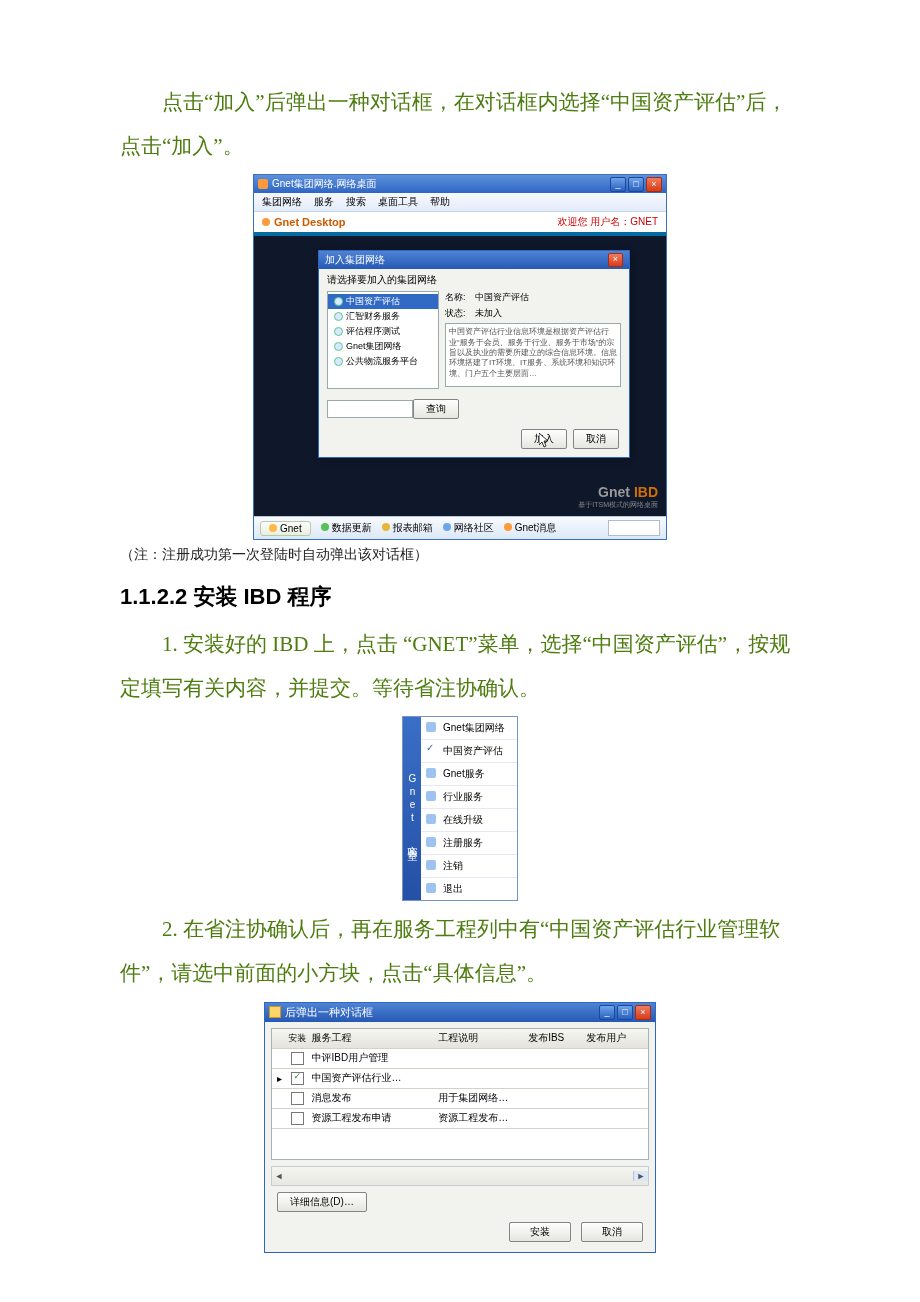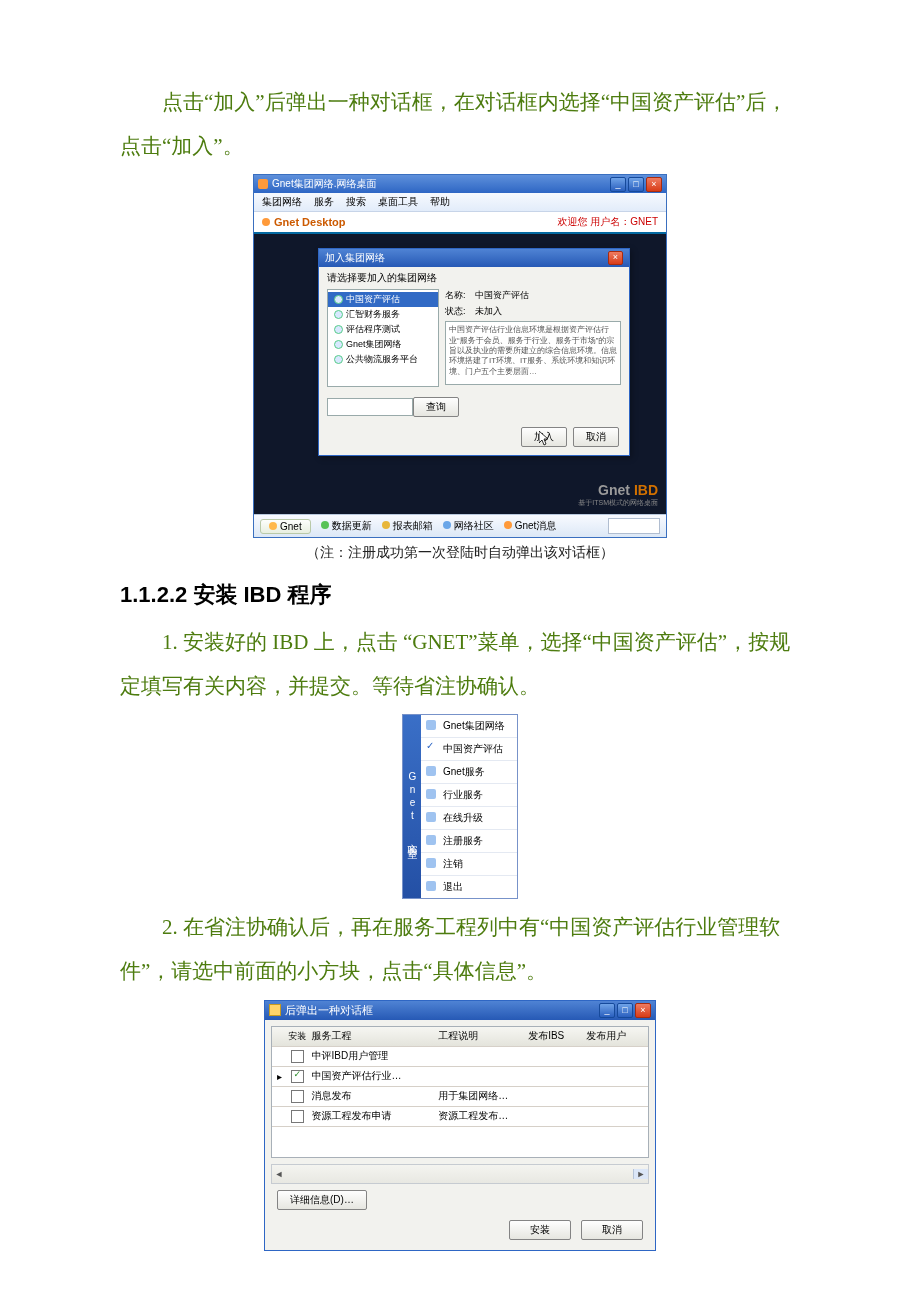--- a/index.html
+++ b/index.html
@@ -19,21 +19,21 @@
     color: #4d7c0f;
     margin: 0 0 6px 0;
   }
   .section-heading {
     font-family: "SimHei", "黑体", sans-serif;
     font-size: 22px;
     font-weight: bold;
     margin: 18px 0 10px 0;
   }
   .caption {
-    text-align: center;
+    text-align: left;
     font-size: 14px;
     color: #222;
     margin: 6px 0 8px 0;
   }
   .fig {
     display: flex;
     justify-content: center;
     margin: 6px 0;
   }
   
@@ -77,21 +77,21 @@
     display: flex;
     gap: 12px;
     padding: 2px 8px;
     font-size: 10px;
   }
   .w1-toolbar {
     display: flex;
     align-items: center;
     padding: 3px 8px;
     background: #fff;
-    border-bottom: 2px solid #0369a1;
+    border-bottom: 4px solid #0369a1;
   }
   .w1-toolbar .brand { color: #cc5a00; font-weight: bold; font-size: 11px; }
   .w1-toolbar .welcome { margin-left: auto; color: #c00; font-size: 10px; }
   .w1-body {
     background: #0f172a;
     height: 280px;
     position: relative;
   }
   .dlg {
     position: absolute;

